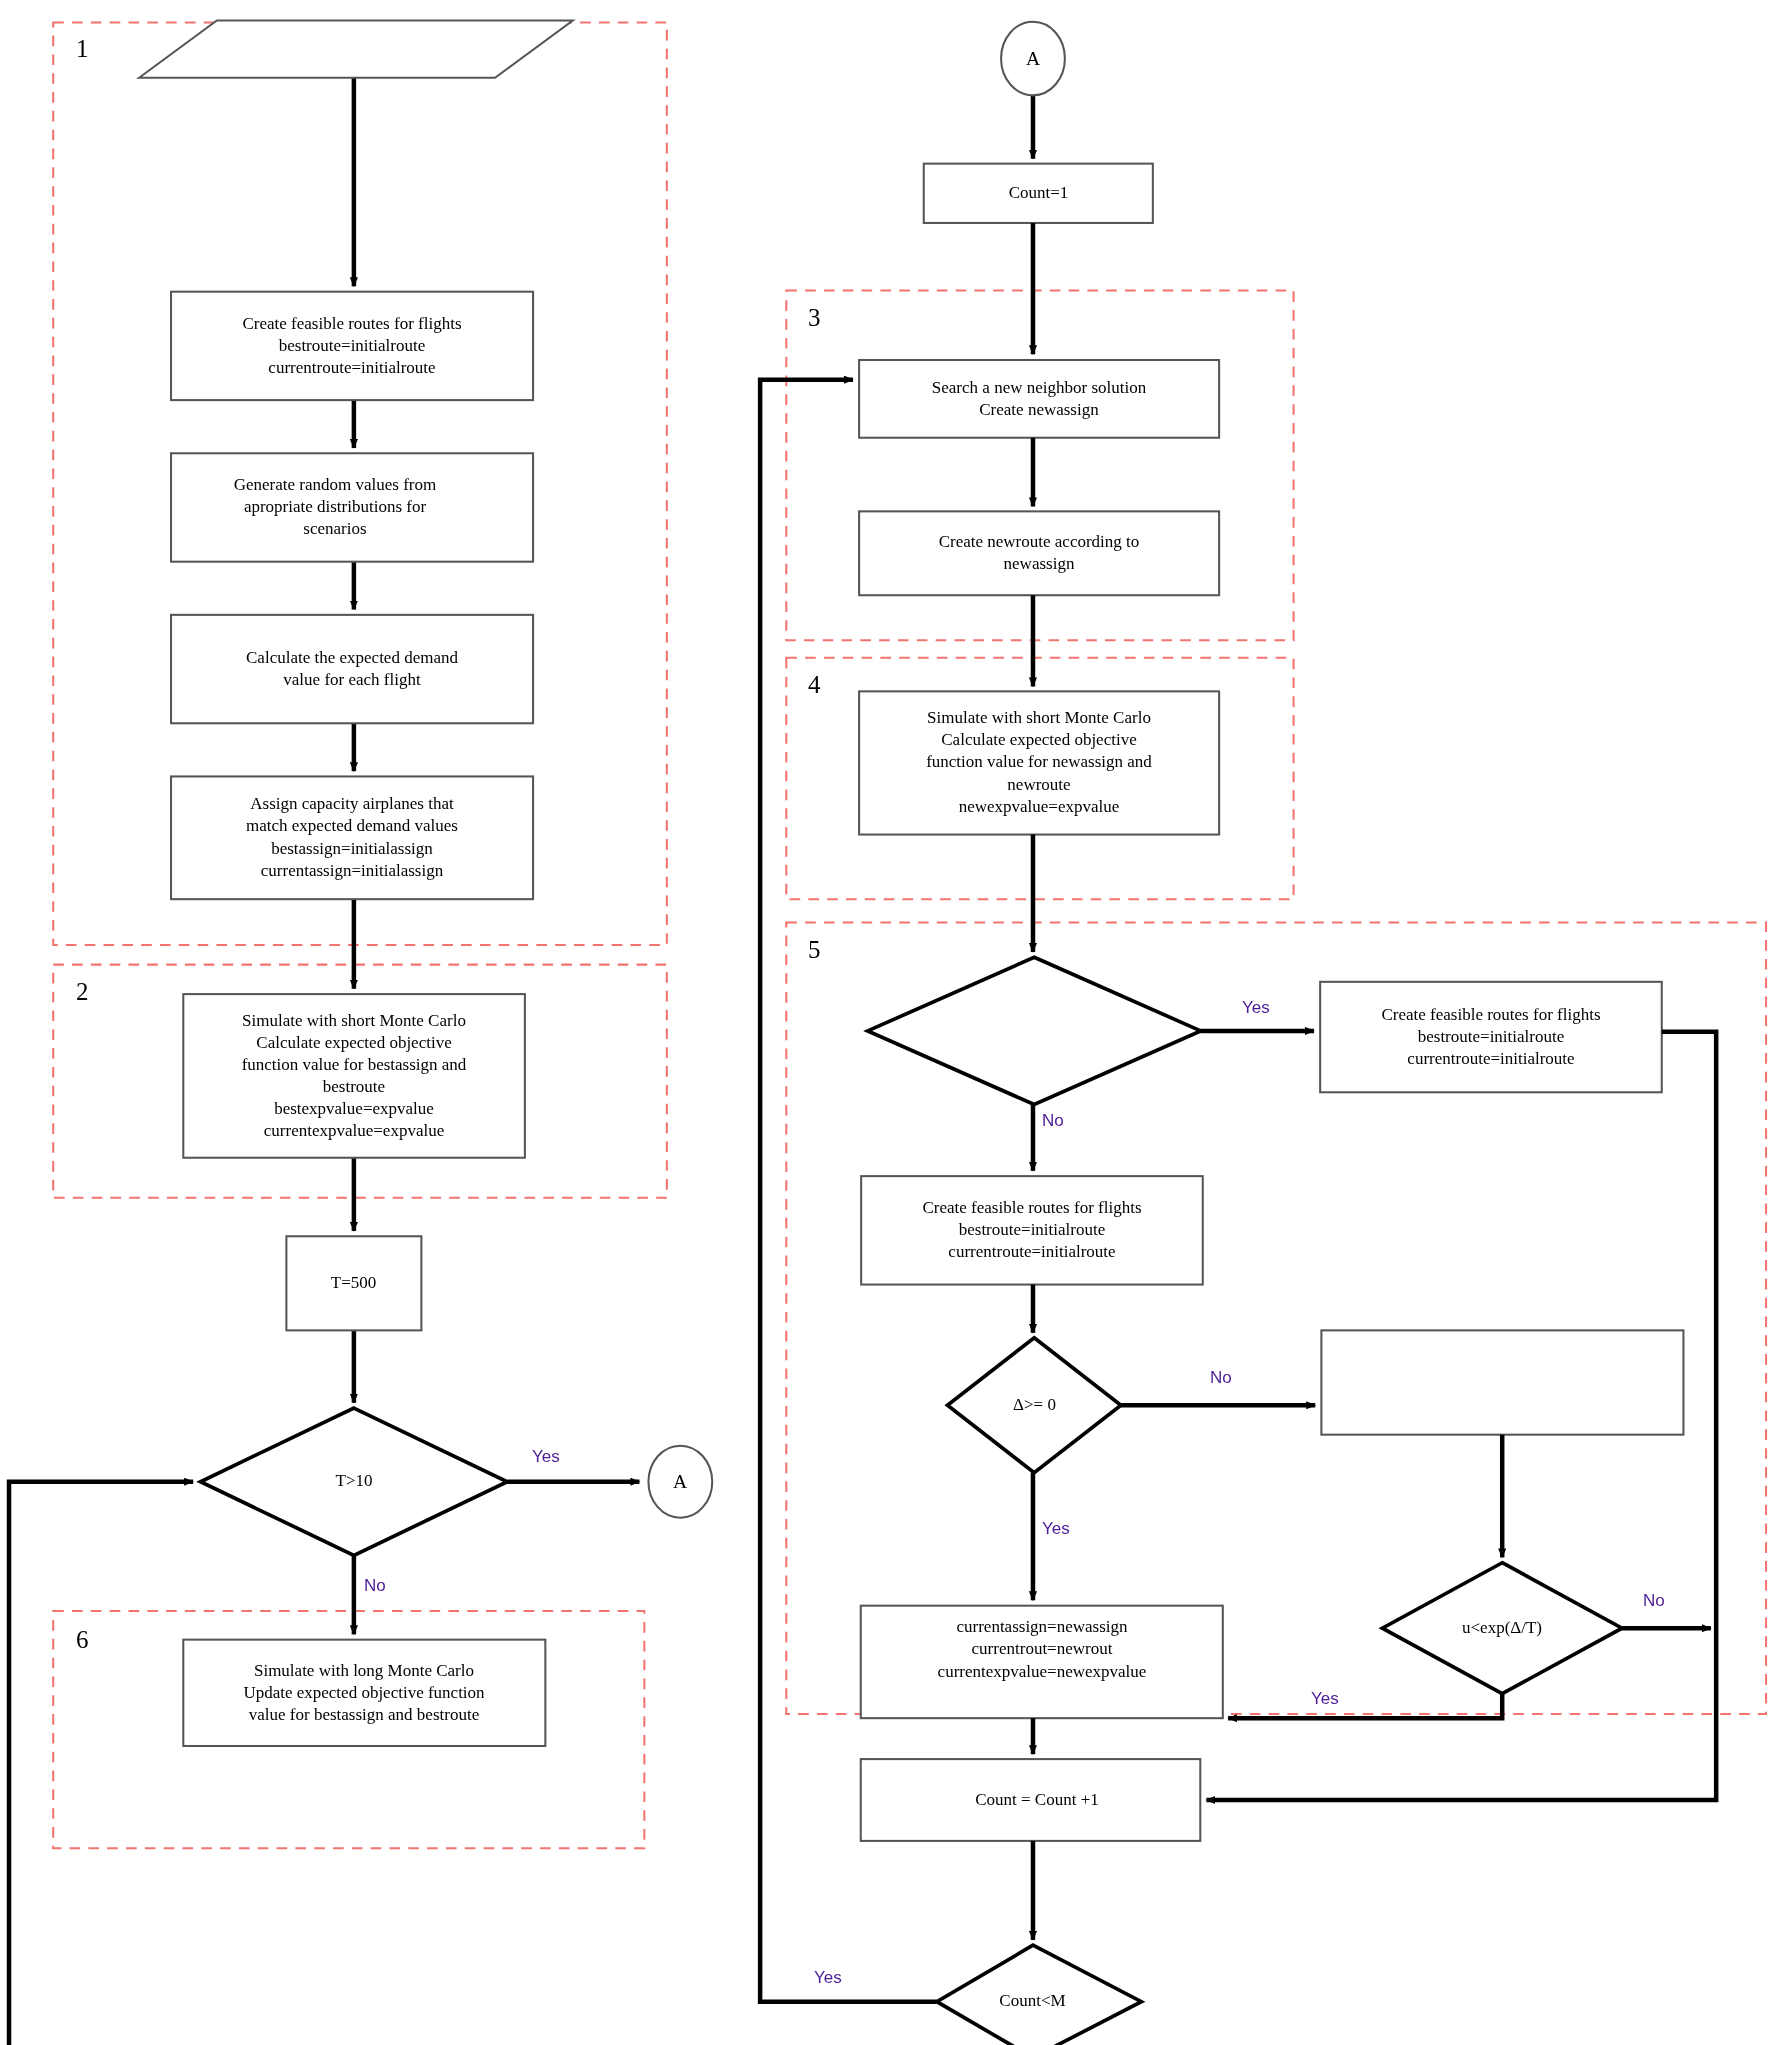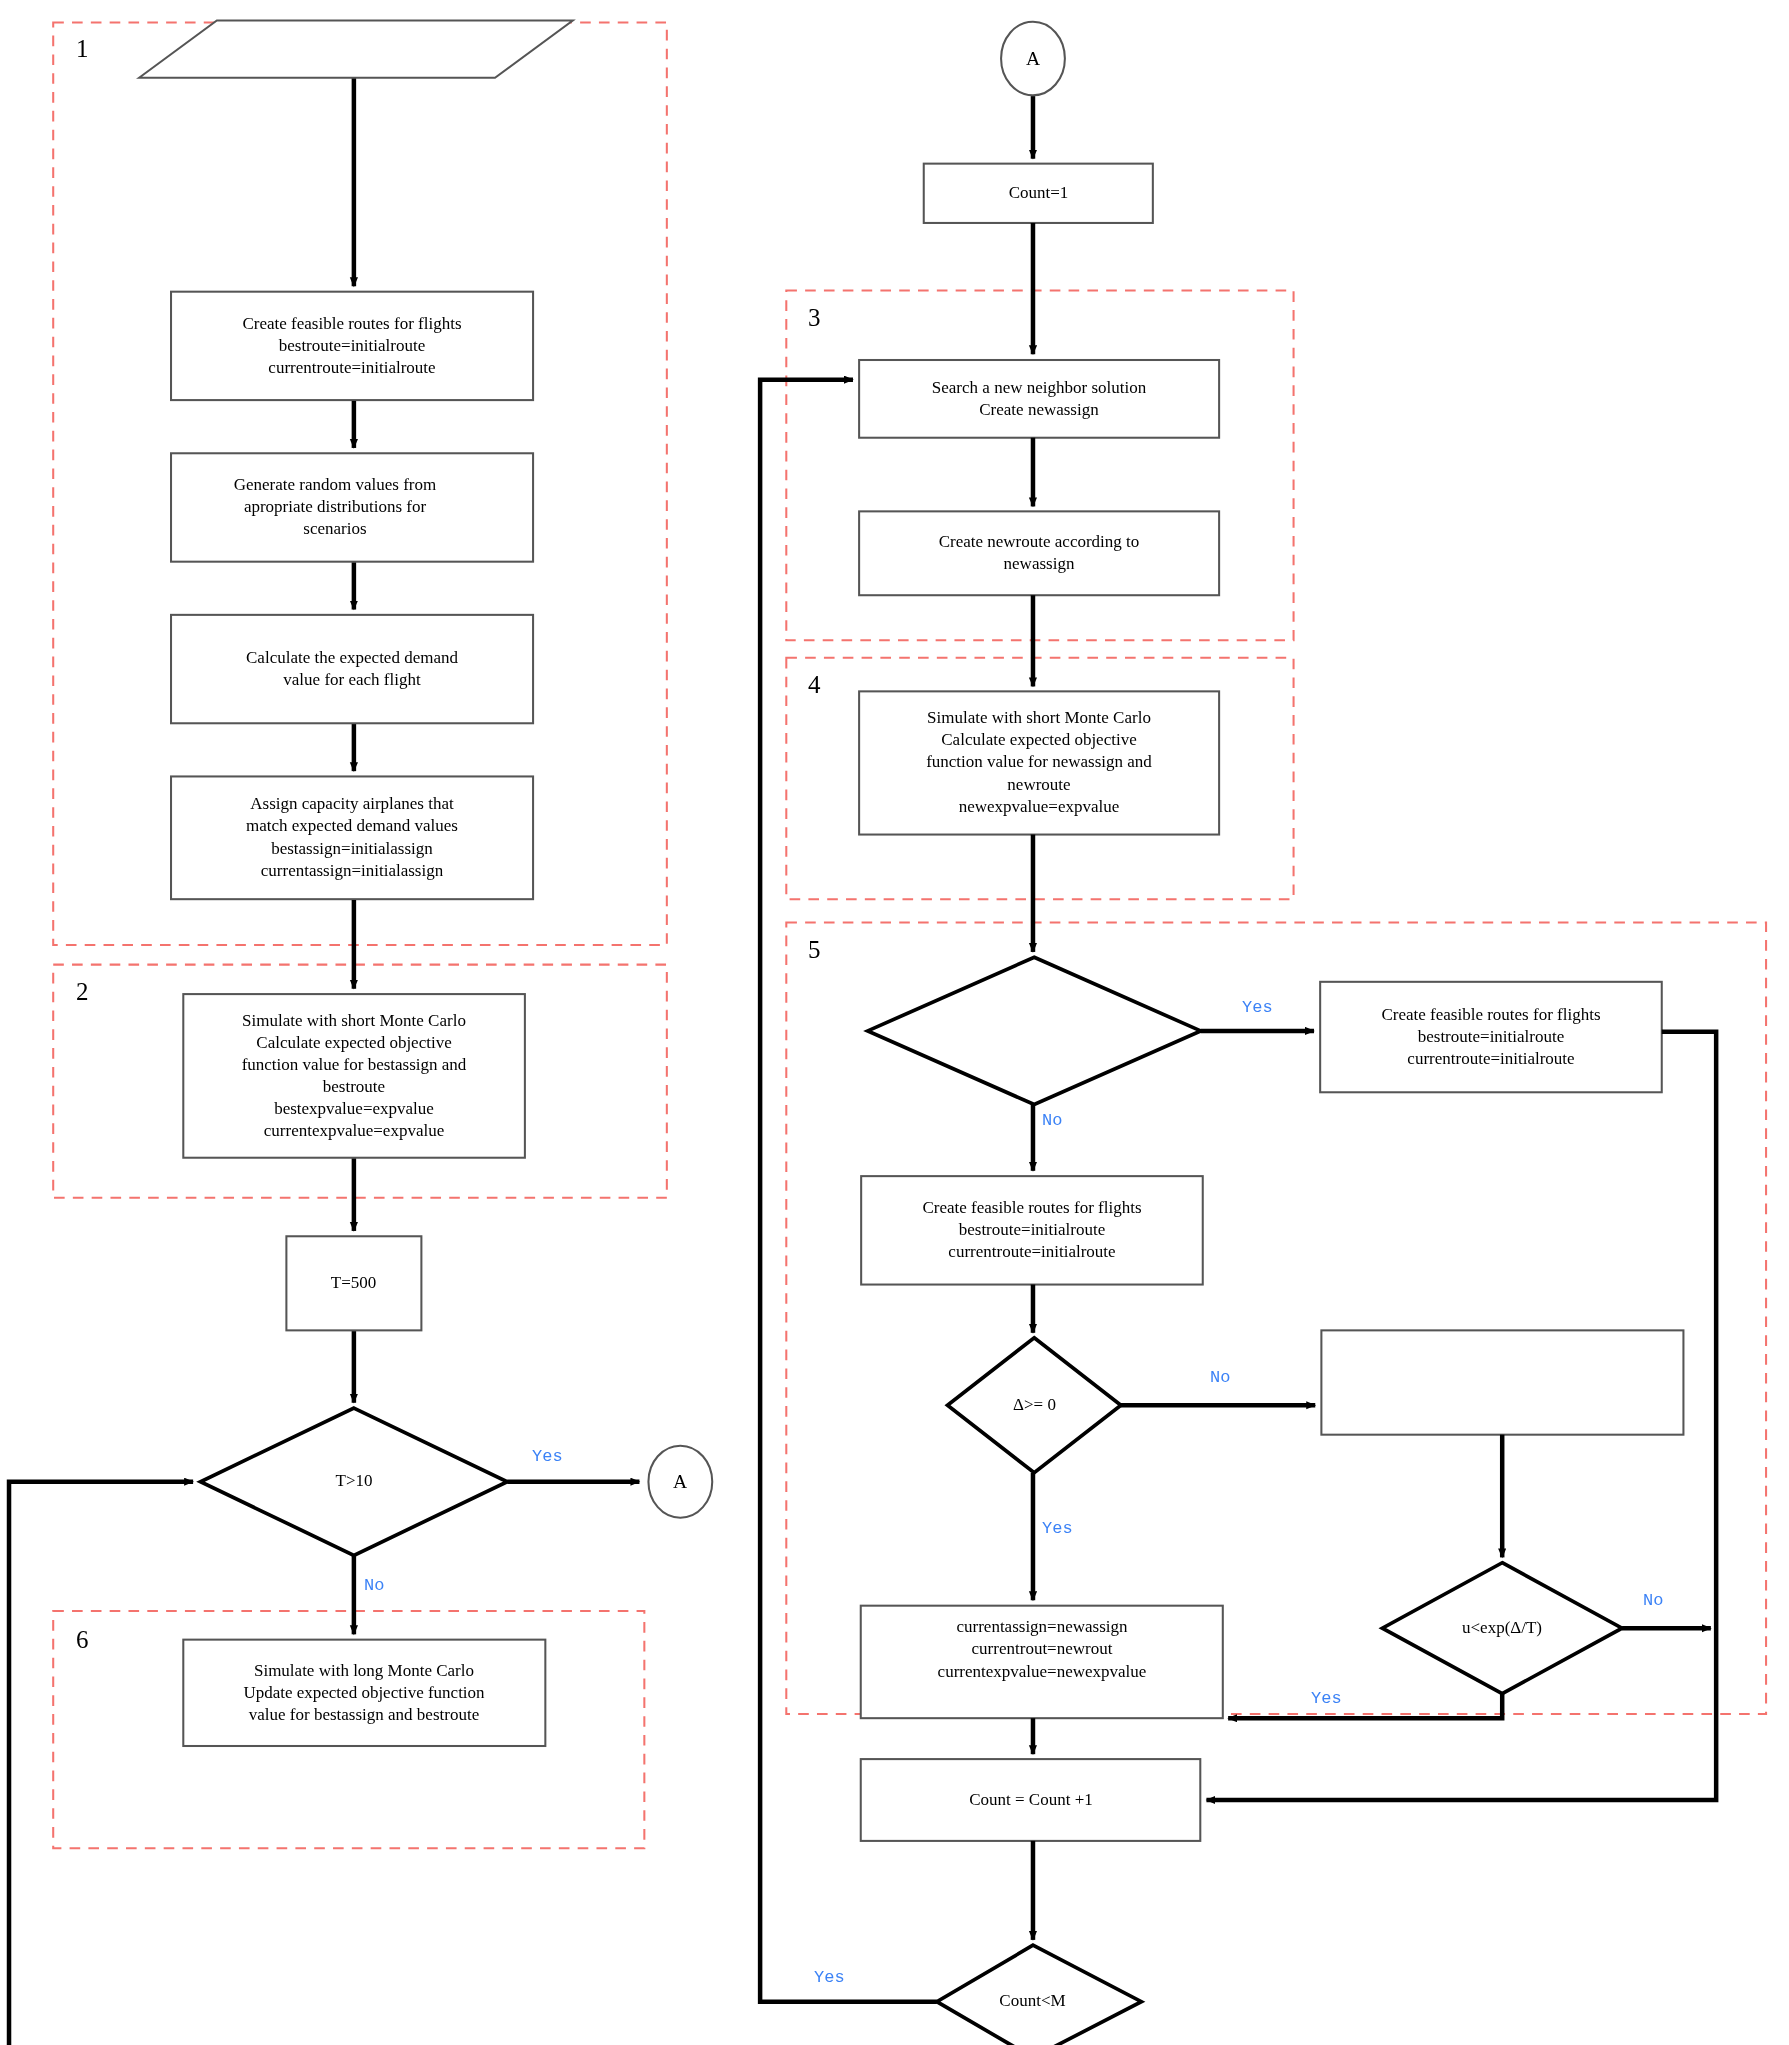--- a/index.html
+++ b/index.html
@@ -32,22 +32,22 @@
     color: #000000;
     white-space: pre-line;
     line-height: 1.30;
     pointer-events: none;
   }
   .proc-label { font-size: 17px; }
   .dec-label  { font-size: 17px; }
   .edge-label {
     position: absolute;
     font-size: 17px;
-    color: #3b82f6;
-    font-family: Liberation Mono, monospace;
+    color: #4c1d95;
+    font-family: Liberation Sans, sans-serif;
     white-space: nowrap;
   }
   .group-num {
     position: absolute;
     font-size: 25px;
     color: #000000;
     font-family: "Liberation Serif", "DejaVu Serif", serif;
   }
   .conn-letter { font-size: 19.6px; }
 </style>
@@ -207,21 +207,21 @@
 
   <div class="node-text dec-label" style="left:961px; top:1381px; width:147px; height:49px;">Δ&gt;= 0</div>
 
 
   <div class="node-text dec-label" style="left:1420px; top:1604px; width:164px; height:49px;">u&lt;exp(Δ/T)</div>
 
   <div class="node-text proc-label" style="left:861px; top:1606px; width:362px; height:87px;">currentassign=newassign
 currentrout=newrout
 currentexpvalue=newexpvalue</div>
 
-  <div class="node-text proc-label" style="left:861px; top:1759px; width:340px; height:82px;">Count = Count +1</div>
+  <div class="node-text proc-label" style="left:861px; top:1759px; width:340px; height:82px;padding-left:6px;">Count = Count +1</div>
 
   <div class="node-text dec-label" style="left:955px; top:1977px; width:155px; height:49px;">Count&lt;M</div>
 
   <div class="edge-label" style="left:532px; top:1447px;">Yes</div>
   <div class="edge-label" style="left:364px; top:1576px;">No</div>
 
   <div class="edge-label" style="left:1242px; top:998px;">Yes</div>
   <div class="edge-label" style="left:1042px; top:1111px;">No</div>
 
   <div class="edge-label" style="left:1210px; top:1368px;">No</div>

